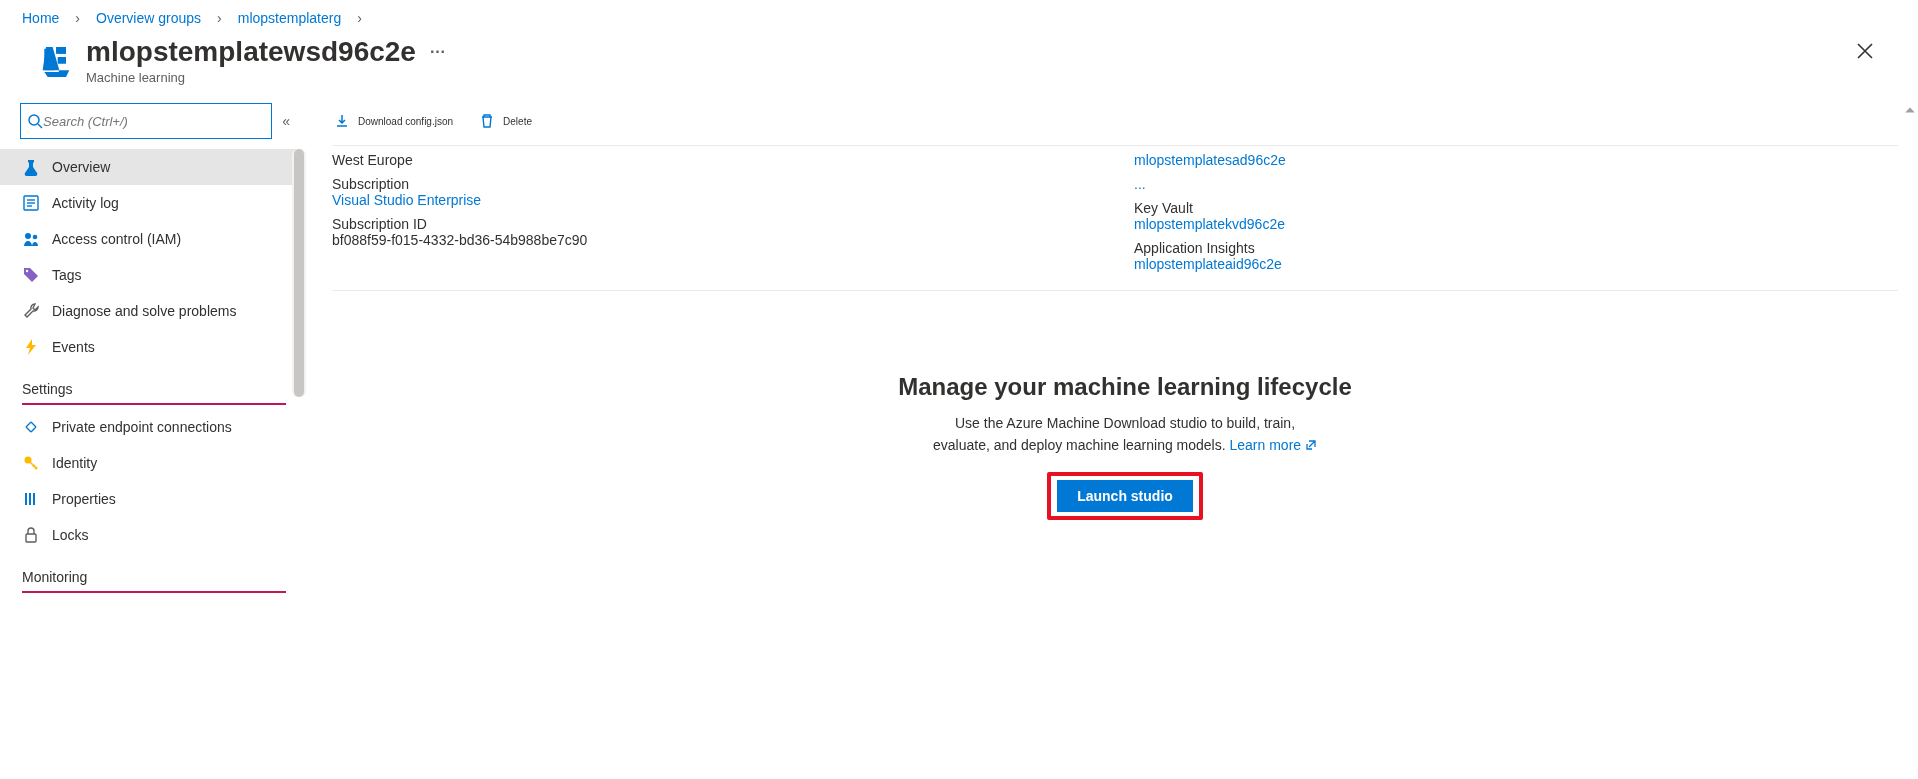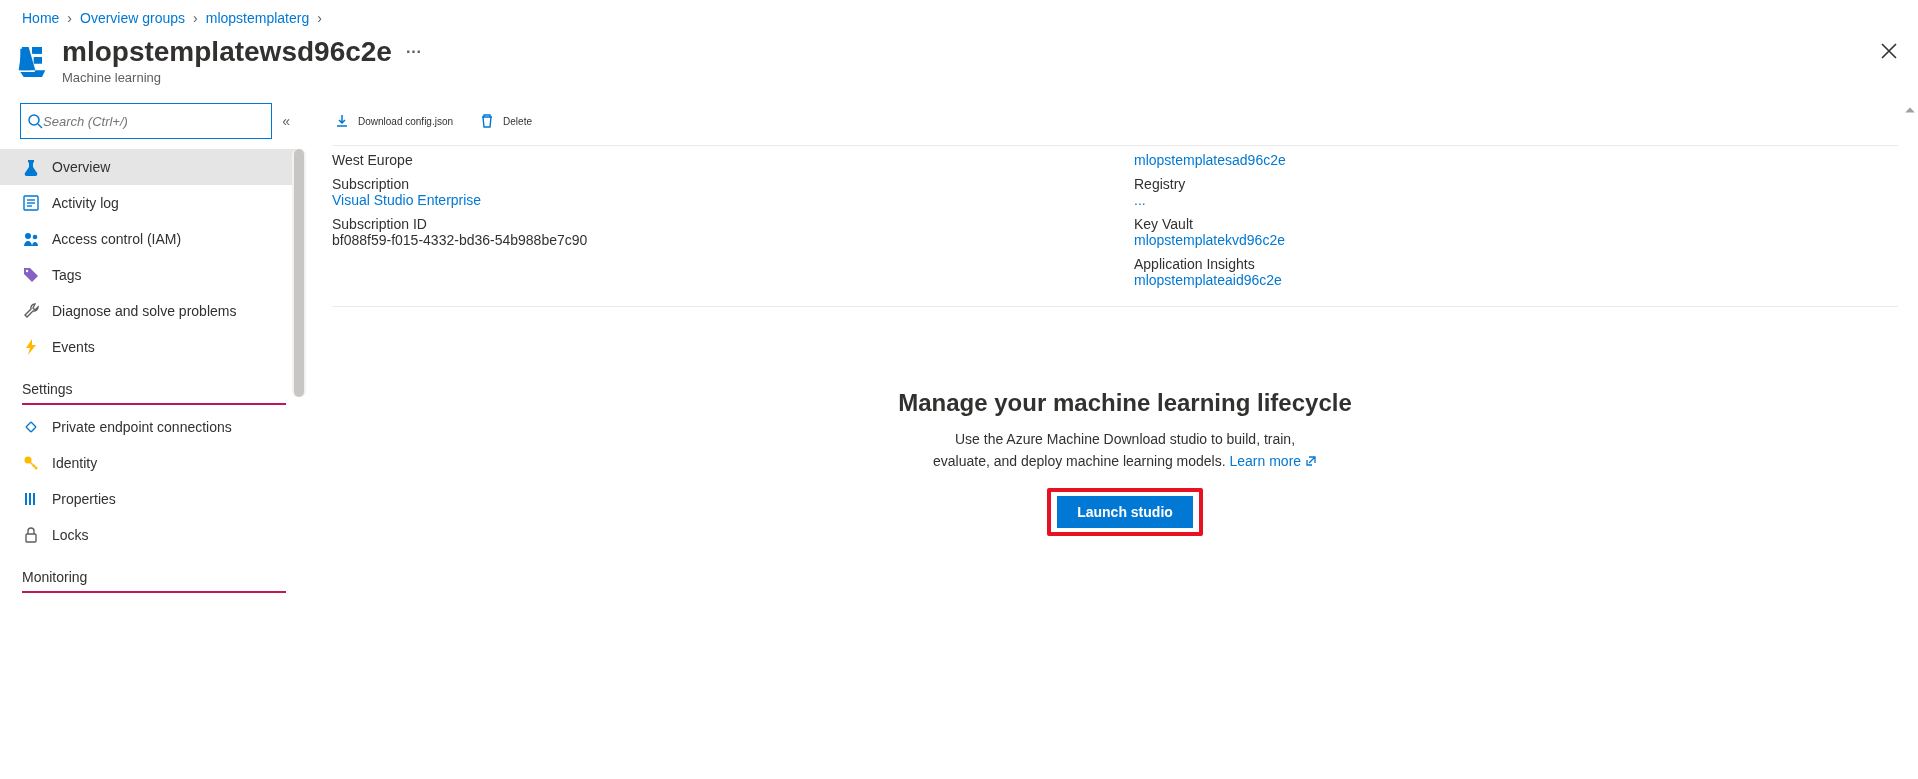--- a/index.html
+++ b/index.html
@@ -1,22 +1,22 @@
 <!DOCTYPE html>
 <html><head>
 <meta charset="utf-8">
 <style>
   * { box-sizing: border-box; margin: 0; padding: 0; }
   body { font-family: "Segoe UI", -apple-system, sans-serif; color: #323130; background: #fff; font-size: 14px; }
   a { color: #0078d4; text-decoration: none; cursor: pointer; }
 
-  .breadcrumb { padding: 10px 22px 6px; font-size: 14px; color: #0078d4; display: flex; align-items: center; gap: 8px; }
+  .breadcrumb { padding: 10px 22px 6px; font-size: 14px; color: #0078d4; display: flex; align-items: center; gap: 16px; }
   .breadcrumb .sep { color: #605e5c; }
   
-  .header { display: flex; align-items: flex-start; padding: 4px 12px 18px; }
+  .header { display: flex; align-items: flex-start; padding: 4px 36px 18px; }
   .header-icon { width: 40px; height: 40px; fill: #0078d4; margin-top: 6px; margin-right: 10px; }
   .header-titles { flex: 1; }
   .resource-title { font-size: 28px; font-weight: 600; color: #323130; display: flex; align-items: center; }
   .title-more { font-size: 16px; margin-left: 14px; color: #605e5c; cursor: pointer; }
   .resource-subtitle { color: #605e5c; font-size: 13px; margin-top: 2px; }
   .close-btn { background: none; border: none; font-size: 22px; color: #323130; cursor: pointer; padding: 4px 8px; }
 
   .body-wrap { display: flex; }
 
   .sidebar { width: 302px; flex-shrink: 0; }
@@ -224,21 +224,20 @@
           <a>Visual Studio Enterprise</a>
         </div>
         <div class="prop">
           <div class="prop-label">Subscription ID</div>
           <div class="prop-val">bf088f59-f015-4332-bd36-54b988be7c90</div>
         </div>
       </div>
       <div class="col">
         <div class="prop"><a>mlopstemplatesad96c2e</a></div>
         <div class="prop">
-          <div class="prop-label">Registry</div>
           <a>...</a>
         </div>
         <div class="prop">
           <div class="prop-label">Key Vault</div>
           <a>mlopstemplatekvd96c2e</a>
         </div>
         <div class="prop">
           <div class="prop-label">Application Insights</div>
           <a>mlopstemplateaid96c2e</a>
         </div>

